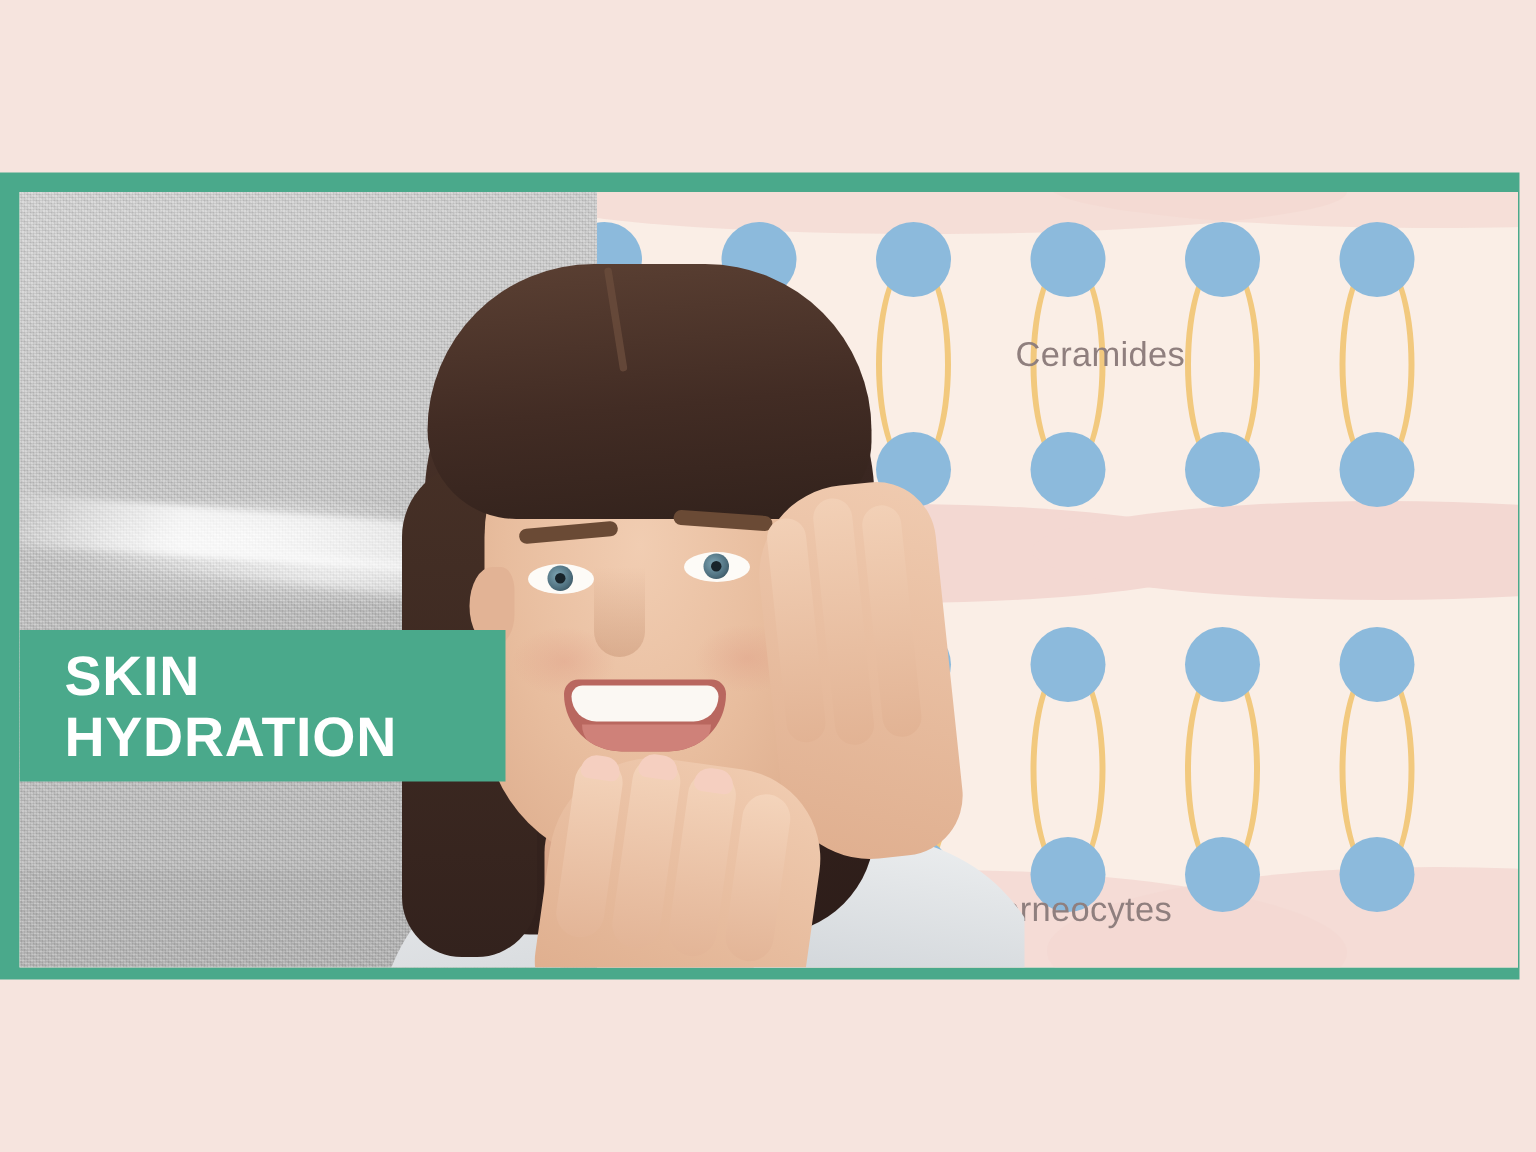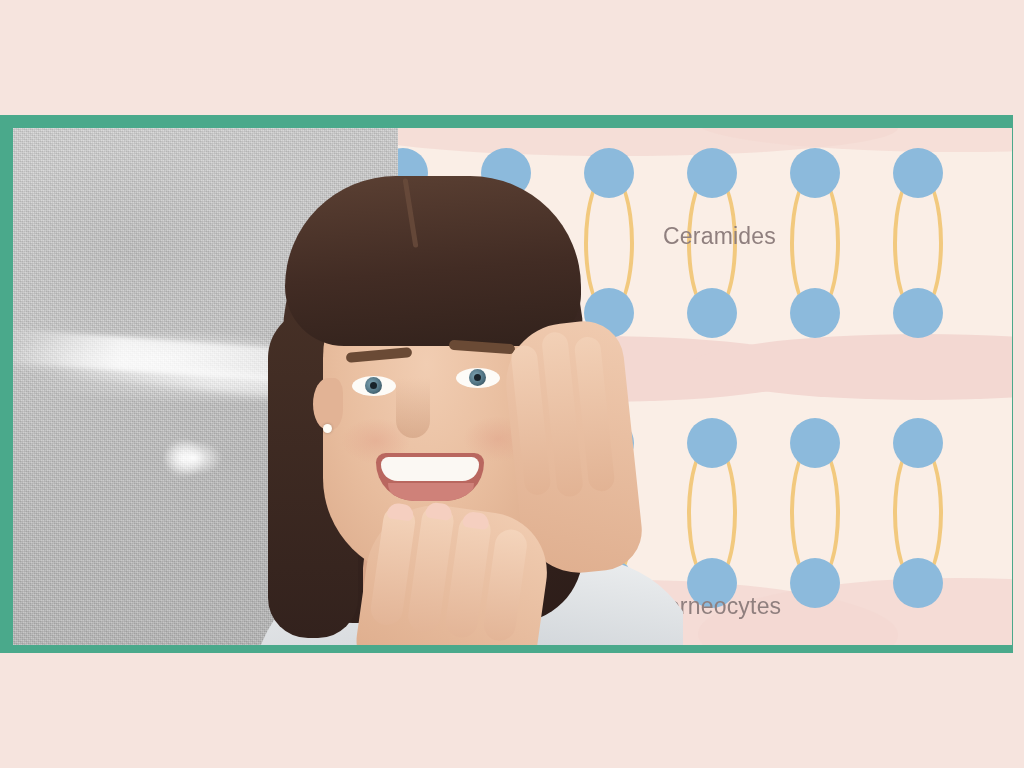--- a/index.html
+++ b/index.html
@@ -321,21 +321,21 @@
             <div class="head" style="left: 8px; top: 0px; background: rgb(140, 186, 220);"></div>
             <div class="head" style="left: 8px; top: 140px; background: rgb(140, 186, 220);"></div>
           </div>
           <div class="unit" style="left: 487px; top: 0px; height: 190px;">
             <div class="tail" style="left: 8px; top: 22px; width: 50px; height: 146px; border-color: rgb(242, 201, 126);"></div>
             <div class="head" style="left: 8px; top: 0px; background: rgb(140, 186, 220);"></div>
             <div class="head" style="left: 8px; top: 140px; background: rgb(140, 186, 220);"></div>
           </div>
         </div>
 
-      <span class="diag-label" style="left:265px; top:95px;">Ceramides</span>
+      <span class="diag-label" style="left:279px; top:95px;">Ceramides</span>
       <span class="diag-label" style="left:252px; top:465px;">Corneocytes</span>
     </div>
 
     <div id="portrait">
       <div class="p-shirt"></div>
       <div class="p-shirt2"></div>
       <div class="p-hair-back"></div>
       <div class="p-neck"></div>
       <div class="p-hair-left"></div>
       <div class="p-face"></div>
@@ -375,16 +375,20 @@
         <div class="fg" style="left:10px;  top:6px;  height:120px;"></div>
         <div class="fg" style="left:48px;  top:0px;  height:128px;"></div>
         <div class="fg" style="left:86px;  top:4px;  height:124px;"></div>
         <div class="fg" style="left:124px; top:14px; height:112px;"></div>
         <div class="p-nail" style="left:13px; top:4px;"></div>
         <div class="p-nail" style="left:51px; top:-2px;"></div>
         <div class="p-nail" style="left:89px; top:2px;"></div>
       </div>
     </div>
 
+    <div id="title-box">
+      <div class="line">SKIN</div>
+      <div class="line">HYDRATION</div>
+    </div>
 
 
   </div>
 </div>
 
 </body></html>

